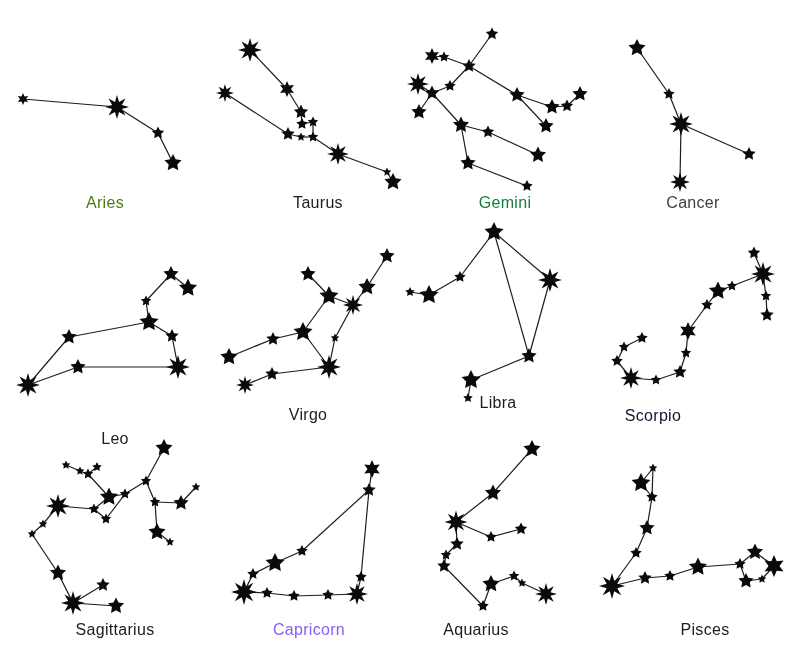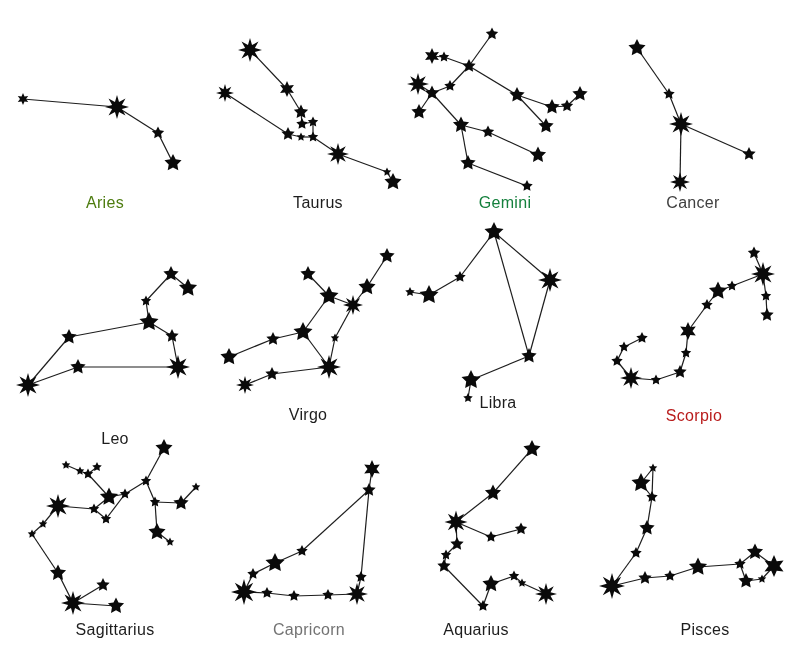--- a/index.html
+++ b/index.html
@@ -341,18 +341,18 @@
       </g>
     </svg>
 
   <div class="const-label" style="left: 105px; top: 203px; color: #4d7c0f;">Aries</div>
   <div class="const-label" style="left: 308px; top: 203px; color: rgb(29, 29, 29); margin-left: 10px;">Taurus</div>
   <div class="const-label" style="left: 498px; top: 203px; color: #15803d; margin-left: 7px;">Gemini</div>
   <div class="const-label" style="left: 693px; top: 203px; color: #404040; text-align: right;">Cancer</div>
   <div class="const-label" style="left: 115px; top: 415px; color: rgb(29, 29, 29); margin-top: 24px;">Leo</div>
   <div class="const-label" style="left: 308px; top: 415px; color: rgb(29, 29, 29);">Virgo</div>
   <div class="const-label" style="left: 498px; top: 403px; color: rgb(29, 29, 29);">Libra</div>
-  <div class="const-label" style="left: 694px; top: 416px; color: #b91c1c;">Scorpio</div>
+  <div class="const-label" style="left: 653px; top: 416px; color: #0f172a;">Scorpio</div>
   <div class="const-label" style="left: 115px; top: 630px; color: rgb(29, 29, 29); text-align: center;">Sagittarius</div>
-  <div class="const-label" style="left: 309px; top: 630px; color: #737373;">Capricorn</div>
+  <div class="const-label" style="left: 309px; top: 630px; color: #8b5cf6;">Capricorn</div>
   <div class="const-label" style="left: 476px; top: 630px; color: rgb(29, 29, 29);">Aquarius</div>
   <div class="const-label" style="left: 694px; top: 630px; color: rgb(29, 29, 29); padding-left: 22px;">Pisces</div>
 </div>
 
 </body></html>

